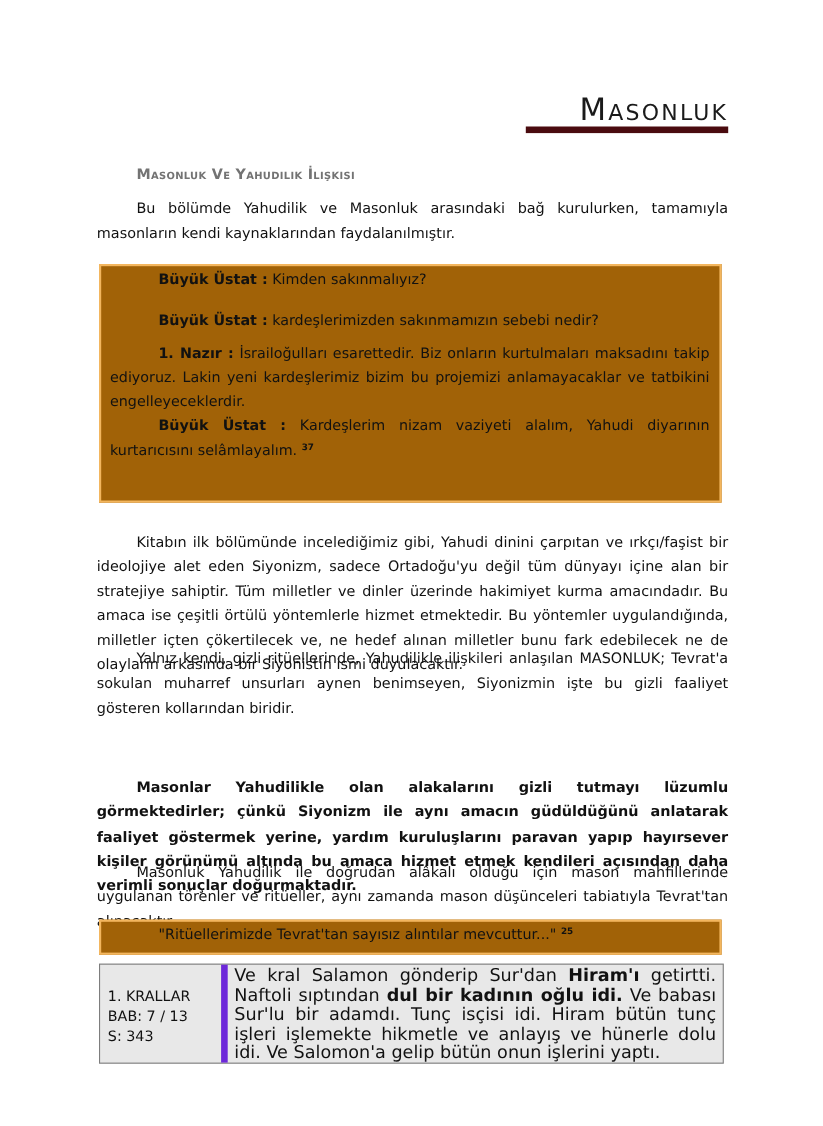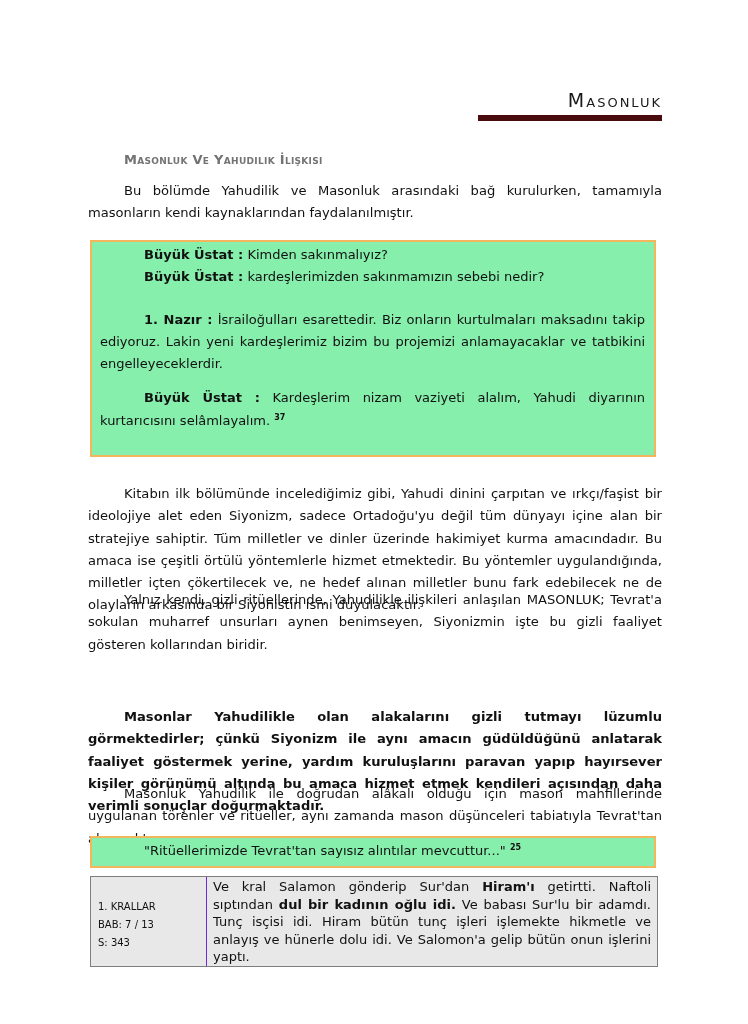--- a/index.html
+++ b/index.html
@@ -20,21 +20,21 @@
       left: 478px;
       top: 86px;
       width: 184px;
       height: 40px;
     }
     .header-title {
       position: absolute;
       right: 0;
       top: 0;
       font-family: "DejaVu Sans", sans-serif;
-      font-size: 19px;
+      font-size: 28px;
       letter-spacing: 2px;
       font-variant: small-caps;
       color: #1a1a1a;
       line-height: 28px;
       white-space: nowrap;
     }
     .header-rule {
       position: absolute;
       left: 0;
       right: 0;
@@ -61,21 +61,21 @@
       font-size: 13.1px;
       line-height: 22.3px;
       text-align: justify;
       text-indent: 36px;
       margin: 0;
     }
     .quote-box {
       position: absolute;
       left: 90px;
       width: 566px;
-      background: #86efac;
+      background: #a16207;
       border: 2px solid #f3b65e;
       box-sizing: border-box;
     }
     .quote-box .qline {
       font-size: 13px;
       line-height: 22.3px;
       text-align: justify;
       text-indent: 44px;
       margin: 0;
       padding: 0 2px 0 0;
@@ -96,29 +96,29 @@
       width: 568px;
       height: 91px;
       border: 1px solid #7d7d7d;
       background: #e8e8e8;
       box-sizing: border-box;
       display: flex;
     }
     .verse-ref {
       width: 116px;
       padding: 21px 0 0 7px;
-      font-size: 10px;
+      font-size: 13px;
       line-height: 18px;
       box-sizing: border-box;
-      border-right: 1px solid #6d28d9;
+      border-right: 6px solid #6d28d9;
     }
     .verse-text {
       flex: 1;
       padding: 1px 6px 0 6px;
-      font-size: 13px;
+      font-size: 16px;
       line-height: 17.6px;
       text-align: justify;
     }
     .verse-text b { font-weight: bold; }
   </style>
 </head>
 <body>
 
 <div class="header">
   <div class="header-title">Masonluk</div>
@@ -126,27 +126,27 @@
 </div>
 
 <div class="section-title">Masonluk Ve Yahudilik İlişkisi</div>
 
 <p class="para" style="top:180px;">Bu bölümde Yahudilik ve Masonluk arasındaki bağ kurulurken, tamamıyla masonların kendi kaynaklarından faydalanılmıştır.</p>
 
 <div class="quote-box" style="top:240px; height:217px; padding:2px 7px 0 8px;">
   <p class="qline" style="margin-top:0;">
     <b>Büyük Üstat :</b><span> Kimden sakınmalıyız?</span>
   </p>
-  <p class="qline" style="margin-top:0;">
+  <p class="qline" style="margin-top:15px;">
     <b>Büyük Üstat :</b><span> kardeşlerimizden sakınmamızın sebebi nedir?</span>
   </p>
-  <p class="qline" style="margin-top:20px;">
+  <p class="qline" style="margin-top:7px;">
     <b>1. Nazır :</b><span> İsrailoğulları esarettedir. Biz onların kurtulmaları maksadını takip ediyoruz. Lakin yeni kardeşlerimiz bizim bu projemizi anlamayacaklar ve tatbikini engelleyeceklerdir.</span>
   </p>
-  <p class="qline" style="margin-top:12px;">
+  <p class="qline" style="margin-top:0;">
     <b>Büyük Üstat :</b><span> Kardeşlerim nizam vaziyeti alalım, Yahudi diyarının kurtarıcısını selâmlayalım.</span> <sup>37</sup>
   </p>
 </div>
 
 <p class="para" style="top:483px;">Kitabın ilk bölümünde incelediğimiz gibi, Yahudi dinini çarpıtan ve ırkçı/faşist bir ideolojiye alet eden Siyonizm, sadece Ortadoğu'yu değil tüm dünyayı içine alan bir stratejiye sahiptir. Tüm milletler ve dinler üzerinde hakimiyet kurma amacındadır. Bu amaca ise çeşitli örtülü yöntemlerle hizmet etmektedir. Bu yöntemler uygulandığında, milletler içten çökertilecek ve, ne hedef alınan milletler bunu fark edebilecek ne de olayların arkasında bir Siyonistin ismi duyulacaktır.</p>
 <p class="para" style="top:589px;">Yalnız kendi, gizli ritüellerinde, Yahudilikle ilişkileri anlaşılan MASONLUK; Tevrat'a sokulan muharref unsurları aynen benimseyen, Siyonizmin işte bu gizli faaliyet gösteren kollarından biridir.</p>
 <p class="para" style="top:706px;font-weight:bold;">Masonlar Yahudilikle olan alakalarını gizli tutmayı lüzumlu görmektedirler; çünkü Siyonizm ile aynı amacın güdüldüğünü anlatarak faaliyet göstermek yerine, yardım kuruluşlarını paravan yapıp hayırsever kişiler görünümü altında bu amaca hizmet etmek kendileri açısından daha verimli sonuçlar doğurmaktadır.</p>
 <p class="para" style="top:783px;">Masonluk Yahudilik ile doğrudan alâkalı olduğu için mason mahfillerinde uygulanan törenler ve ritüeller, aynı zamanda mason düşünceleri tabiatıyla Tevrat'tan alınacaktır.</p>
 
 <div class="quote-box" style="top:836px; height:32px; padding:3px 8px 0 8px;">

